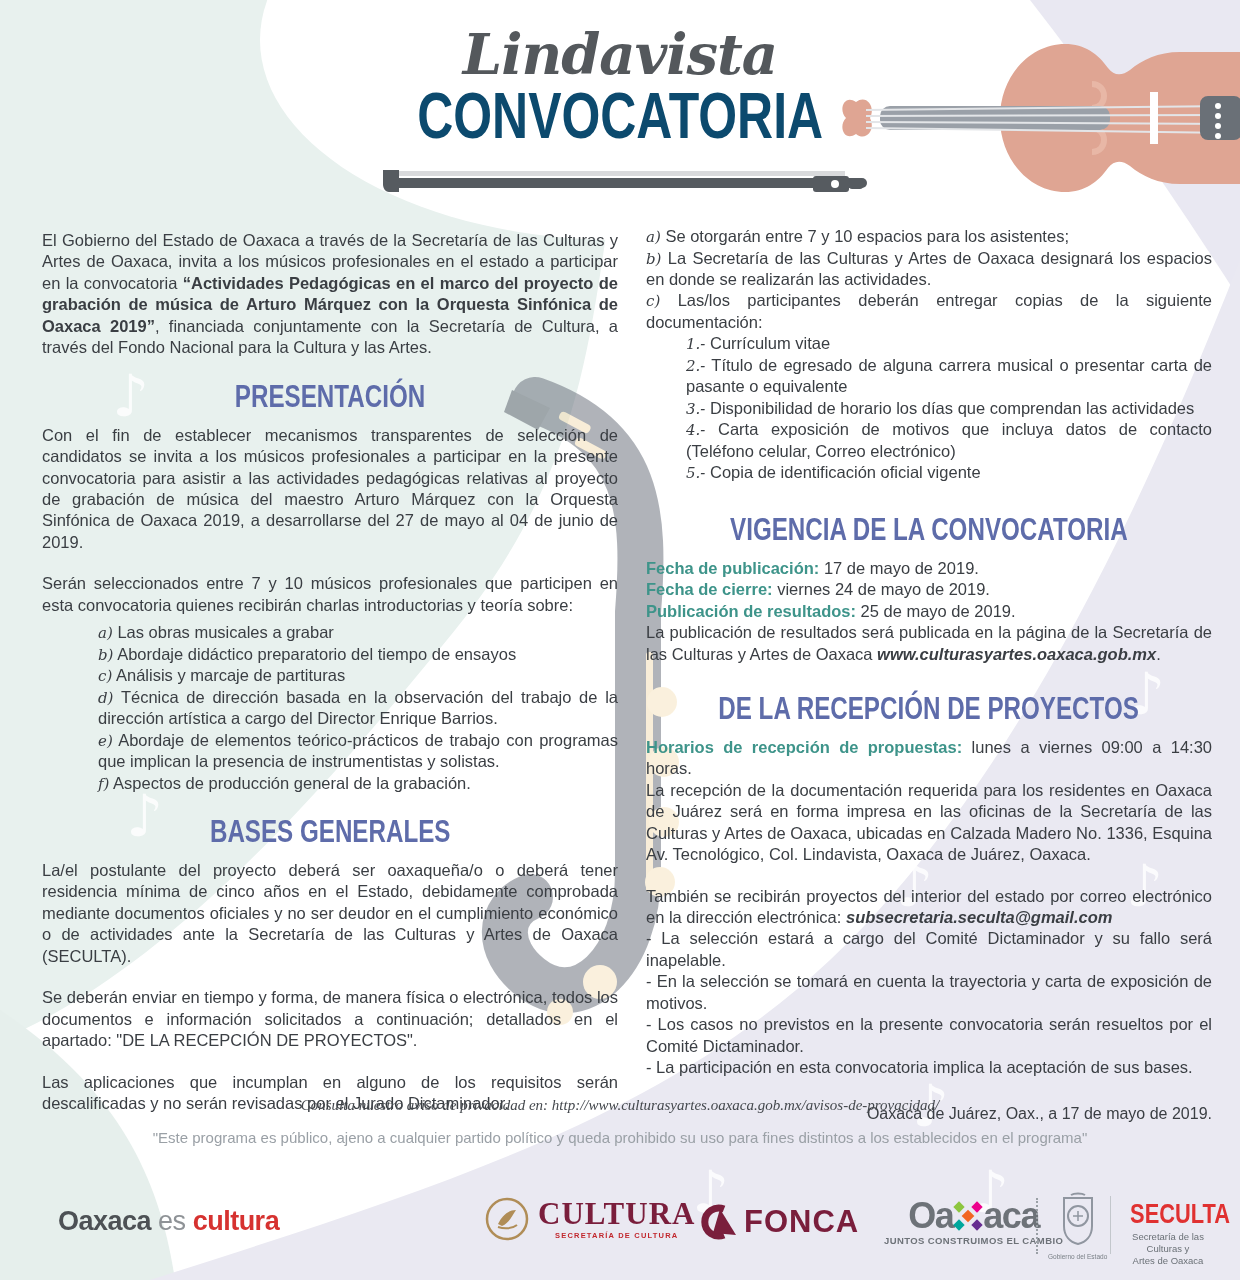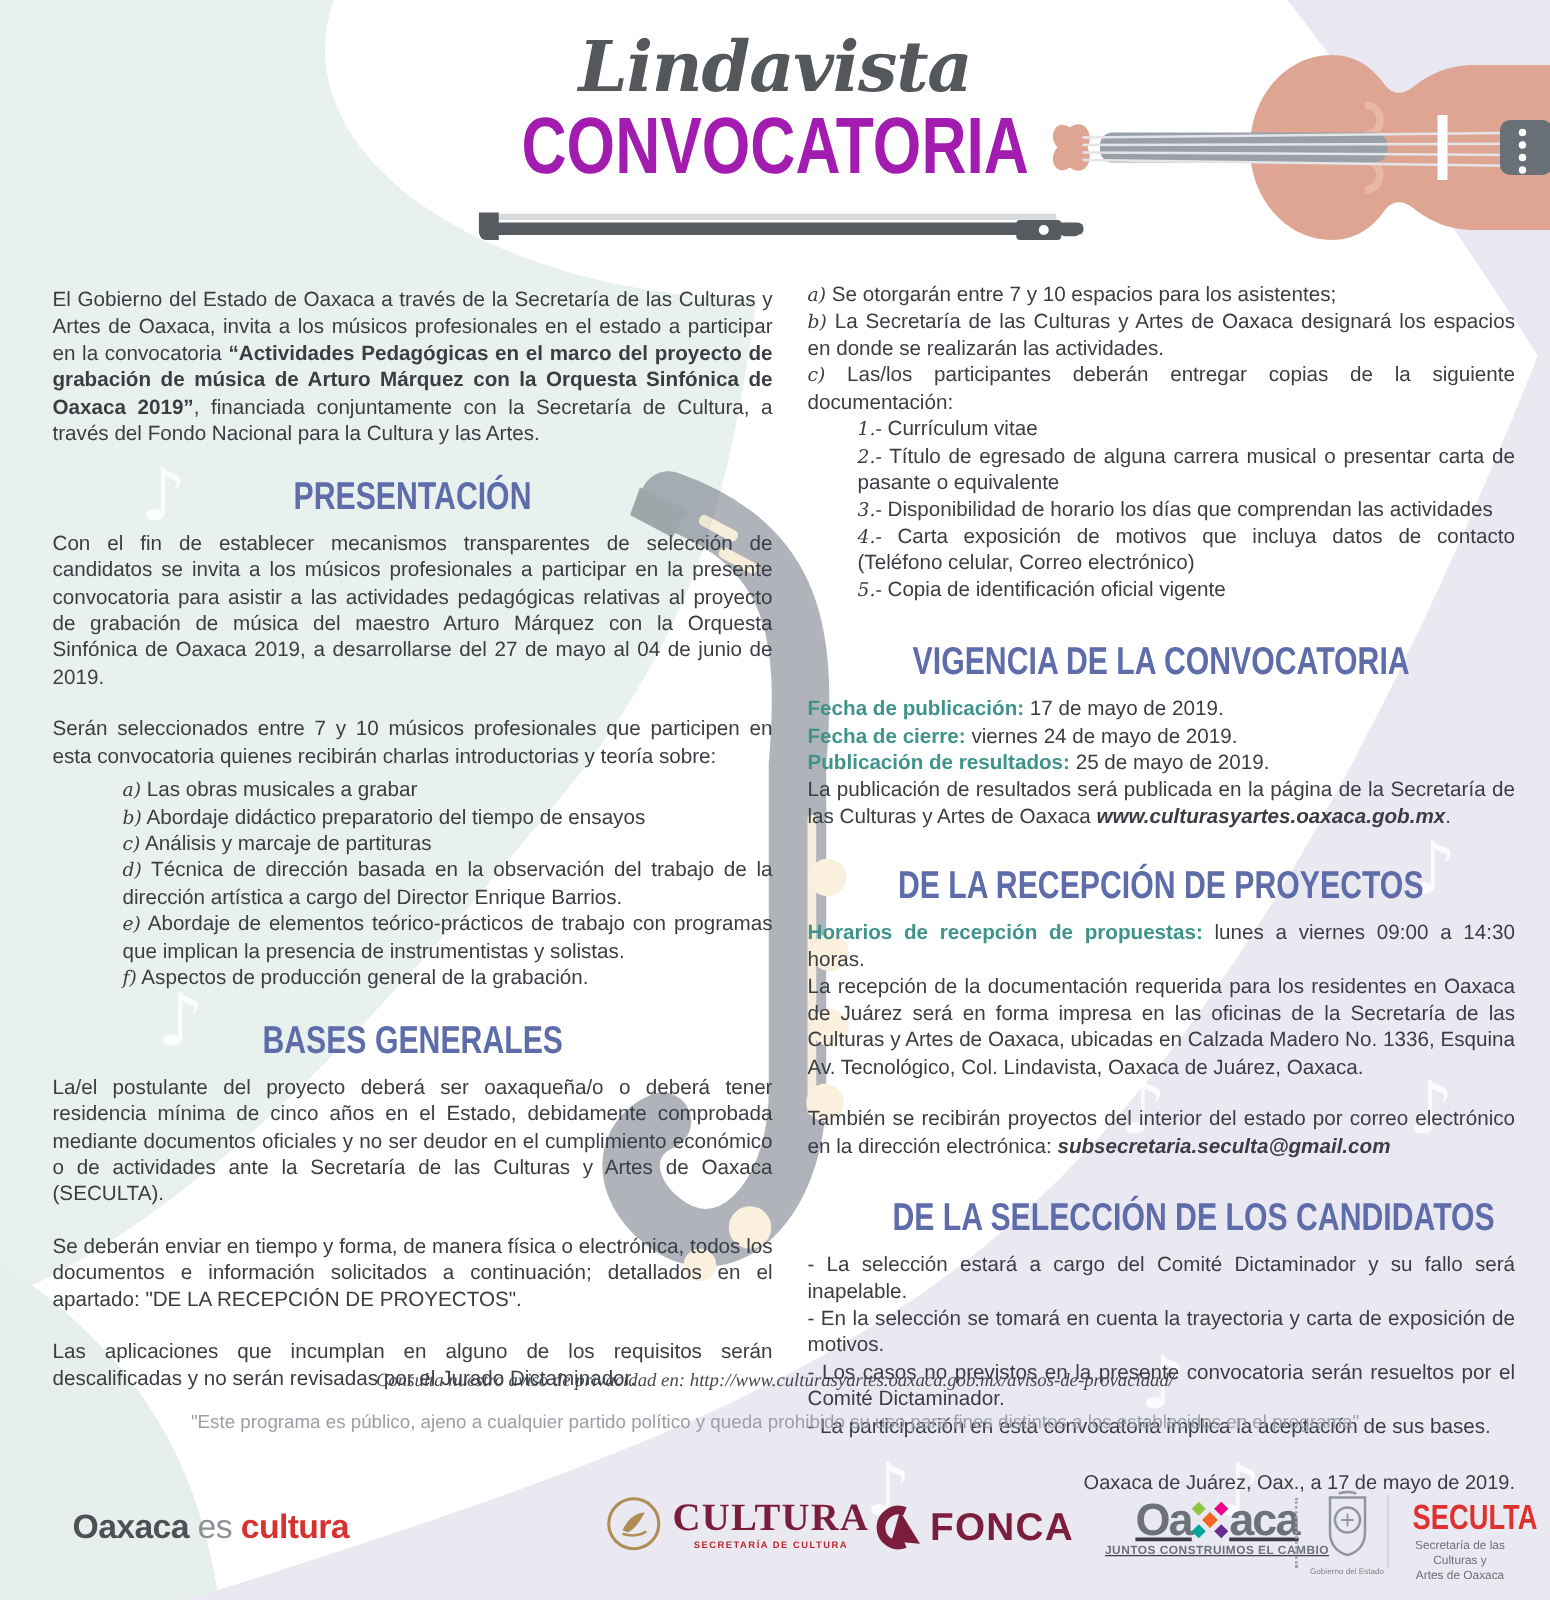--- a/index.html
+++ b/index.html
@@ -13,21 +13,21 @@
   }
   .bg-layer{position:absolute;inset:0;z-index:0;}
   .deco{position:absolute;z-index:1;pointer-events:none;}
 
   
   .title-block{position:absolute;left:0;right:0;top:26px;text-align:center;z-index:2;}
   .script-title{
     font-family:"DejaVu Serif",serif;font-style:italic;font-weight:700;
     font-size:56px;line-height:1;color:#54585c;letter-spacing:-1px;
   }
-  .main-title{margin-top:2px;line-height:1;color:#a21caf;text-decoration:underline;}
+  .main-title{margin-top:2px;line-height:1;color:#0c4a6e;text-decoration:underline;}
   .cond{display:inline-block;transform:scaleX(.78);transform-origin:center;
     font-weight:700;white-space:nowrap;}
   .main-title .cond{font-size:64px;letter-spacing:0;}
 
   
   .sec-h{text-align:center;color:#5e6caa;margin:22px 0 13px;line-height:1;}
   .sec-h .cond{font-size:31px;}
 
   
   .col-left{position:absolute;left:42px;top:230px;width:576px;z-index:2;}
@@ -193,21 +193,20 @@
     <div class="li"><span class="label-teal">Fecha de publicación:</span><span> 17 de mayo de 2019.</span></div>
     <div class="li"><span class="label-teal">Fecha de cierre:</span><span> viernes 24 de mayo de 2019.</span></div>
     <div class="li"><span class="label-teal">Publicación de resultados:</span><span> 25 de mayo de 2019.</span></div>
     <p class="body" style="margin-bottom:0;"><span>La publicación de resultados será publicada en la página de la Secretaría de las Culturas y Artes de Oaxaca </span><span class="link-it">www.culturasyartes.oaxaca.gob.mx</span><span>.</span></p>
 
     <div class="sec-h" style="margin-top:28px;"><span class="cond">DE LA RECEPCIÓN DE PROYECTOS</span></div>
     <p class="body" style="margin-bottom:0;"><span class="label-teal">Horarios de recepción de propuestas:</span><span> lunes a viernes 09:00 a 14:30 horas.</span></p>
     <p class="body">La recepción de la documentación requerida para los residentes en Oaxaca de Juárez será en forma impresa en las oficinas de la Secretaría de las Culturas y Artes de Oaxaca, ubicadas en Calzada Madero No. 1336, Esquina Av. Tecnológico, Col. Lindavista, Oaxaca de Juárez, Oaxaca.</p>
     <p class="body" style="margin-bottom:0;"><span>También se recibirán proyectos del interior del estado por correo electrónico en la dirección electrónica: </span><span class="link-it">subsecretaria.seculta@gmail.com</span></p>
 
-    <div class="sec-h" style="margin-top:30px;"><span class="cond">DE LA SELECCIÓN DE LOS CANDIDATOS</span></div>
     <div class="li">- La selección estará a cargo del Comité Dictaminador y su fallo será inapelable.</div>
     <div class="li">- En la selección se tomará en cuenta la trayectoria y carta de exposición de motivos.</div>
     <div class="li">- Los casos no previstos en la presente convocatoria serán resueltos por el Comité Dictaminador.</div>
     <div class="li">- La participación en esta convocatoria implica la aceptación de sus bases.</div>
 
     <div class="date-line">Oaxaca de Juárez, Oax., a 17 de mayo de 2019.</div>
   </div>
 
   <div class="privacy"><span>Consulta nuestro aviso de privacidad en: </span><span class="url">http://www.culturasyartes.oaxaca.gob.mx/avisos-de-provacidad/</span></div>
   <div class="disclaimer">"Este programa es público, ajeno a cualquier partido político y queda prohibido su uso para fines distintos a los establecidos en el programa"</div>
@@ -229,21 +228,21 @@
   </div>
 
   <div class="logo fonca-logo" style="left:700px;top:1204px;">
     <svg width="38" height="36" viewBox="0 0 38 36">
       <path d="M24,5 A14,14 0 1 0 24,31" fill="none" stroke="#7a1e3c" stroke-width="7"></path>
       <polygon points="20,5 36,31 13,29" fill="#7a1e3c"></polygon>
     </svg>
     <span class="nm">FONCA</span>
   </div>
 
-  <div class="logo oaxaca-logo" style="left:884px;top:1198px;text-decoration:underline;">
+  <div class="logo oaxaca-logo" style="left:884px;top:1198px;">
     <div class="oaxaca-row">
       <span class="t">Oa</span>
       <svg width="32" height="32" viewBox="0 0 32 32" style="margin:0 -1px;">
         <rect x="11.5" y="11.5" width="9" height="9" fill="#f26522" transform="rotate(45 16 16)"></rect>
         <rect x="3" y="3" width="8" height="8" fill="#8dc63f" transform="rotate(45 7 7)"></rect>
         <rect x="21" y="3" width="8" height="8" fill="#ec008c" transform="rotate(45 25 7)"></rect>
         <rect x="3" y="21" width="8" height="8" fill="#00a79d" transform="rotate(45 7 25)"></rect>
         <rect x="21" y="21" width="8" height="8" fill="#662d91" transform="rotate(45 25 25)"></rect>
       </svg>
       <span class="t">aca</span>

